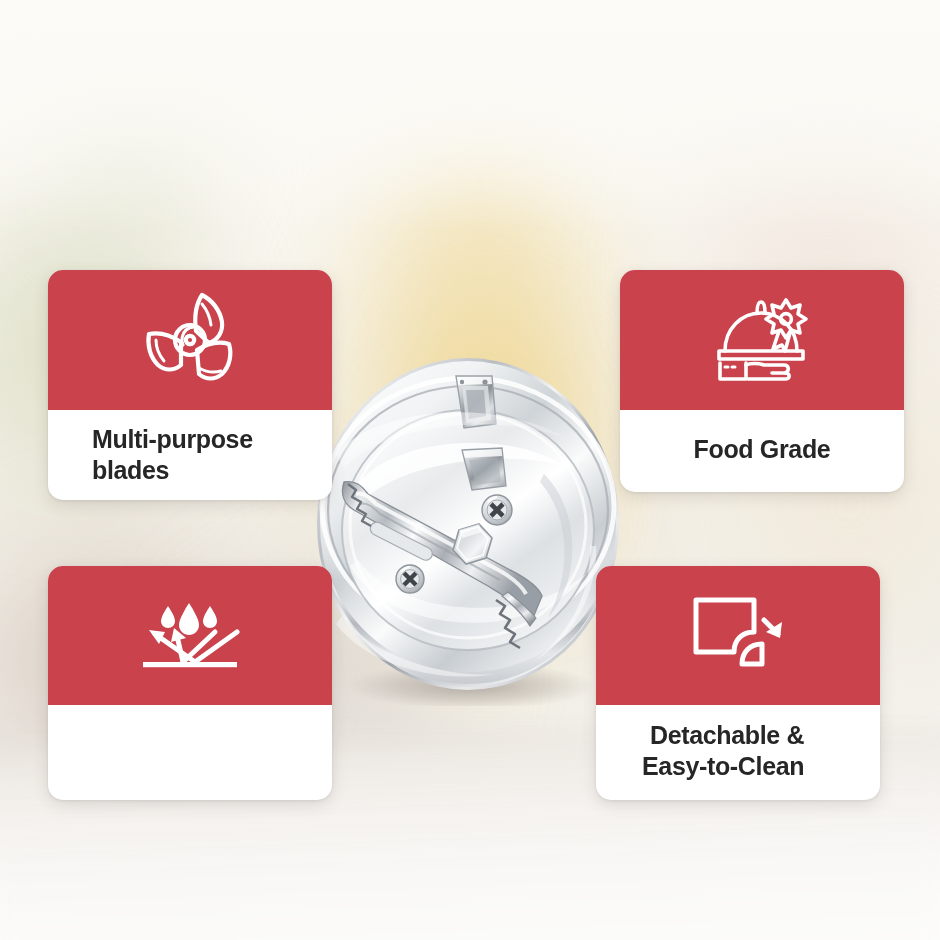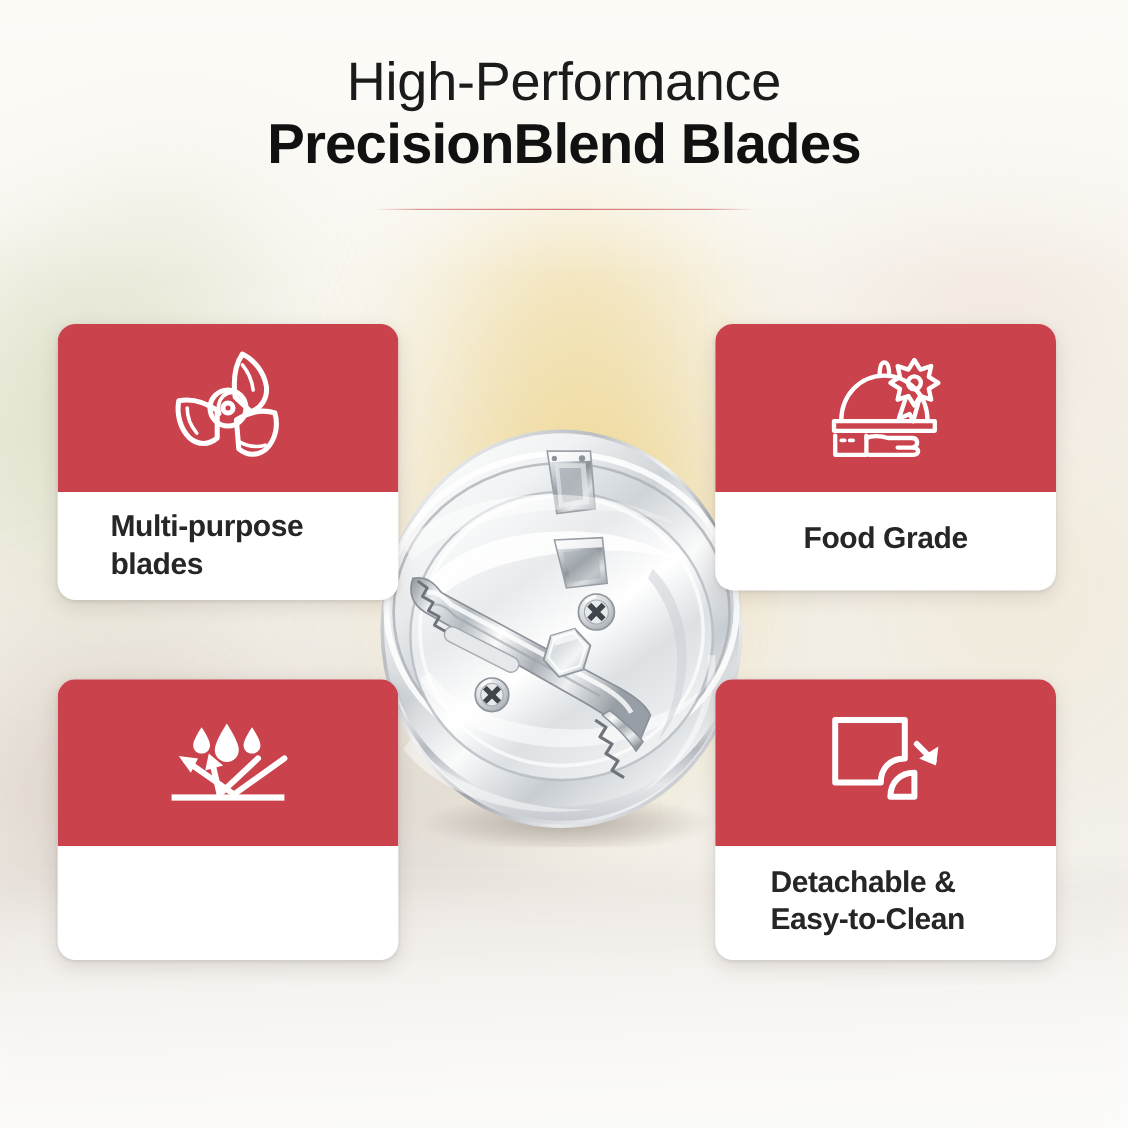--- a/index.html
+++ b/index.html
@@ -226,27 +226,27 @@
     font-size: 25px;
     font-weight: 700;
     line-height: 1.22;
     letter-spacing: -0.35px;
     color: #262626;
     white-space: pre-line;
   }
 
   
   #card-tl { left: 48px;  top: 270px; height: 230px; }
-  #card-tr { left: 596px; top: 270px; height: 222px; justify-content: space-between; }
+  #card-tr { left: 620px; top: 270px; height: 222px; justify-content: space-between; }
   #card-bl { left: 48px;  top: 566px; height: 234px; }
   #card-br { left: 596px; top: 566px; height: 234px; }
 
   #card-tl  .card-label { justify-content: flex-start; padding-left: 44px; text-align: left; }
   #card-bl  .card-label { justify-content: flex-start; padding-left: 36px; text-align: left; }
-  #card-br  .card-label { justify-content: flex-start; padding-left: 46px; text-align: left; }
+  #card-br  .card-label { justify-content: flex-start; padding-left: 46px; text-align: right; }
   #card-tr  .card-label { justify-content: center; }
 
   #card-bl .card-icon { height: 139px; }
   #card-br .card-icon { height: 139px; }
 </style>
 </head>
 <body>
 
 <div id="stage">
 
@@ -419,25 +419,20 @@
         <path d="M108 239 l12 12 M120 239 l-12 12" stroke="#3f454b" stroke-width="4.4"></path>
         <path d="M105 238 a13 13 0 0 1 9 -5" fill="none" stroke="#ffffff" stroke-width="2.2" opacity="0.9"></path>
       </g>
 
       <path d="M40 120 C80 74 196 62 270 104 C196 78 90 90 48 134 Z" fill="url(#gHilite)" opacity="0.75"></path>
       <path d="M300 212 C302 258 278 302 240 326 C276 296 296 256 294 212 Z" fill="#ffffff" opacity="0.5"></path>
       <path d="M46 282 C76 322 146 344 200 340 C140 350 70 330 40 290 Z" fill="#ffffff" opacity="0.45"></path>
     </svg>
   </div>
 
-  <div class="title-block">
-    <div class="title-line1">High-Performance</div>
-    <div class="title-line2">PrecisionBlend Blades</div>
-    <div class="title-divider"></div>
-  </div>
 
   <div class="card" id="card-tl">
     <div class="card-icon">
       <span>
         <svg width="108" height="104" viewBox="0 0 108 104" fill="none" stroke="#ffffff" stroke-width="4.2" stroke-linecap="round" stroke-linejoin="round">
 
           <path d="M60 43 C58 28 60 16 66 7 C76 12 84 22 86 34 C87 44 82 52 73 55 Z"></path>
           <path d="M66 16 C71 22 74 29 75 37" stroke-width="3"></path>
 
           <path d="M45 54 C33 46 23 44 13 46 C11 57 14 69 22 77 C29 83 38 83 45 77 Z"></path>

